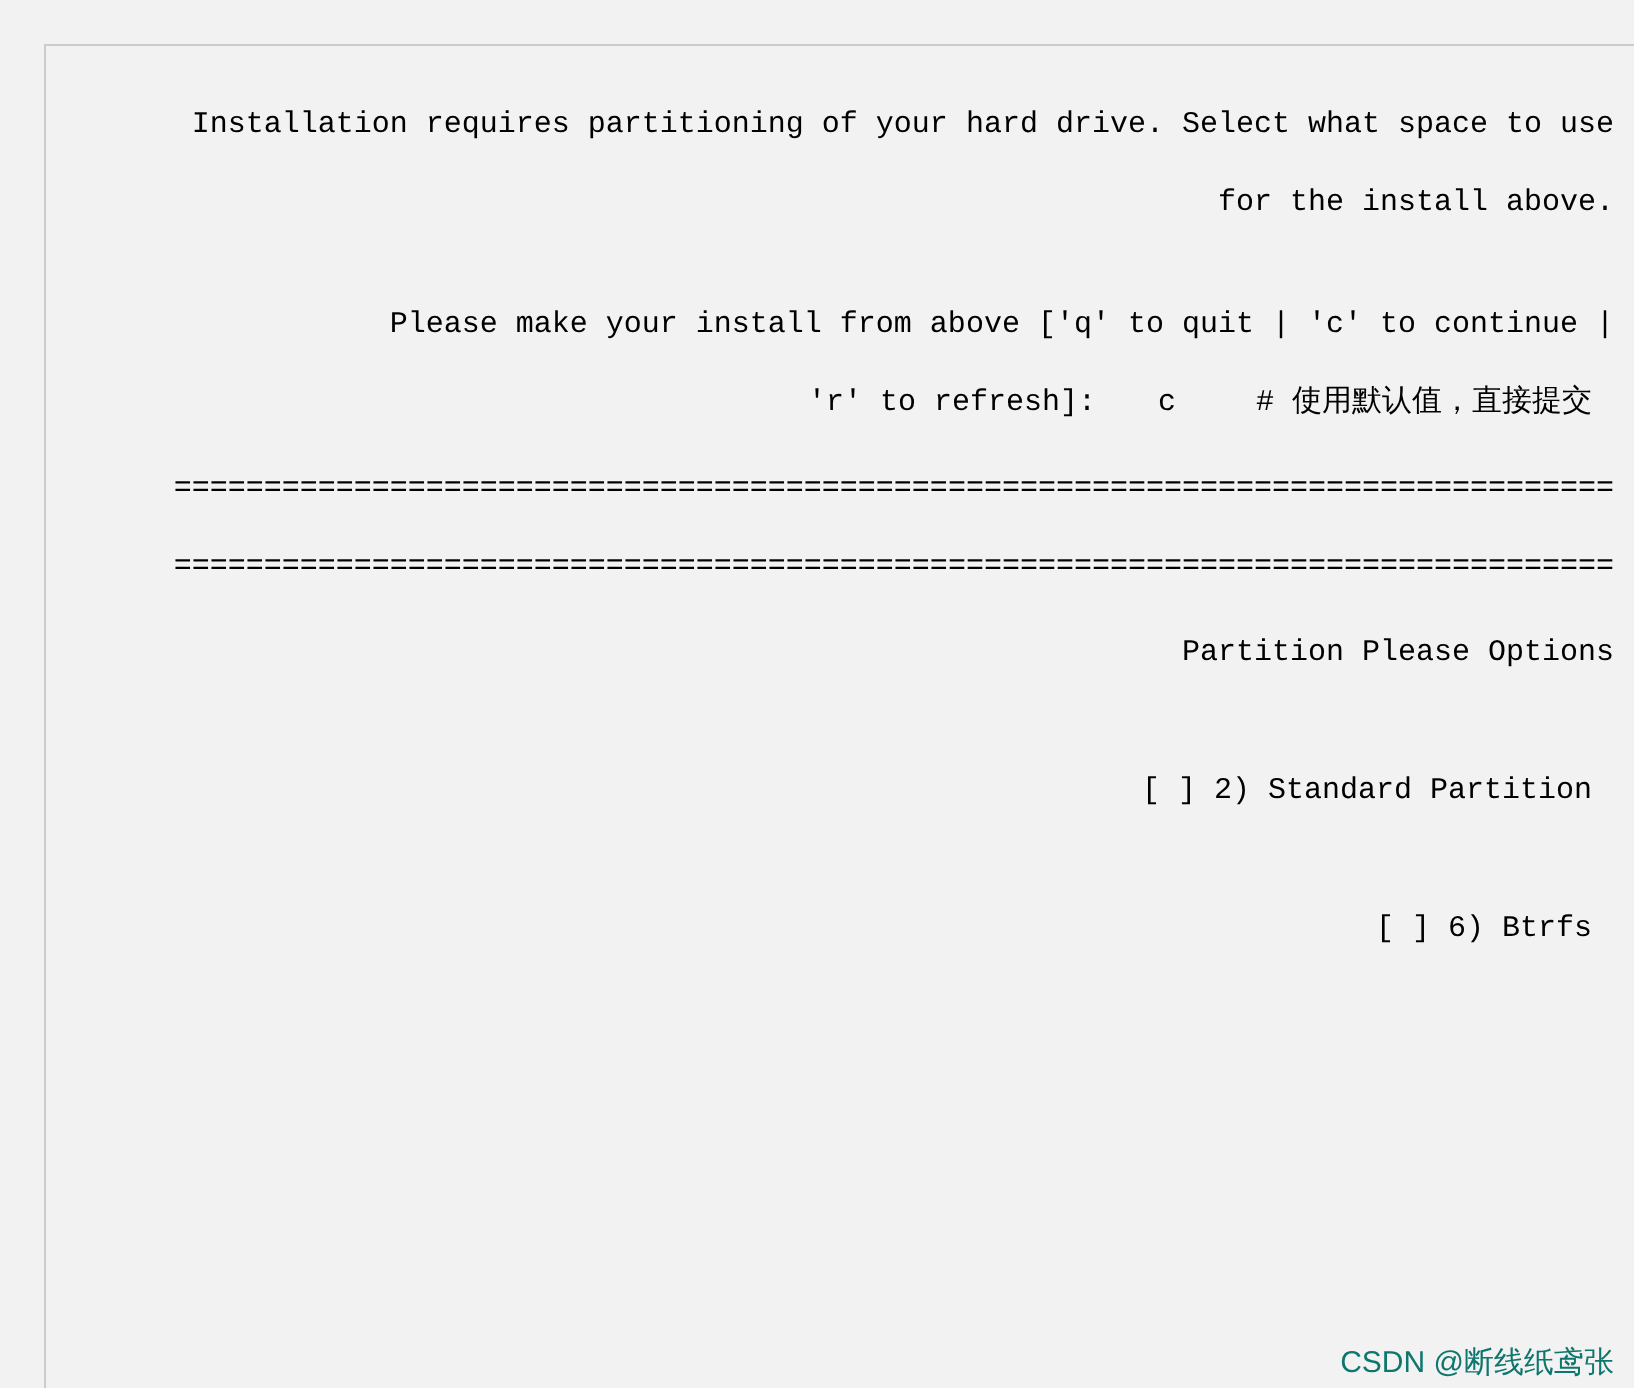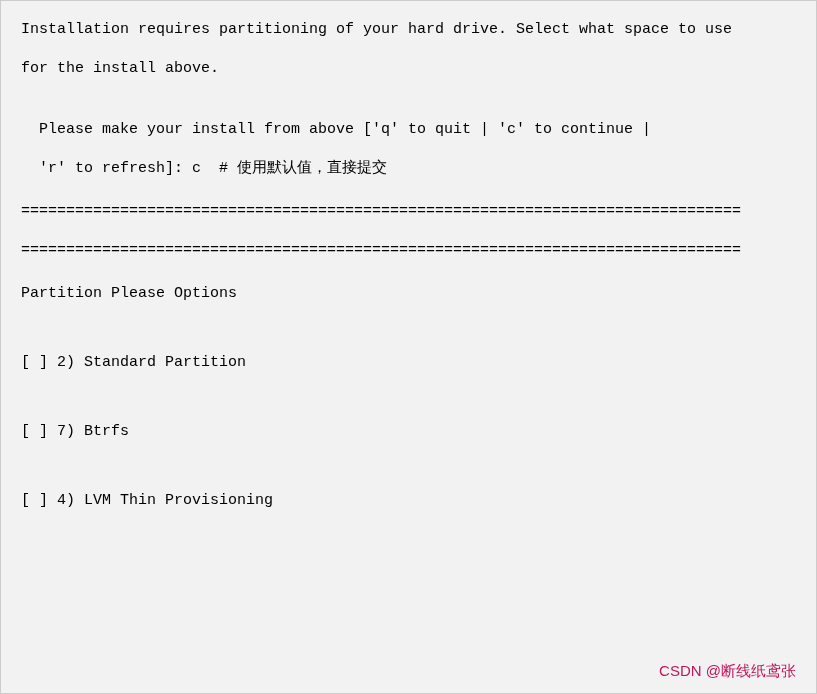--- a/index.html
+++ b/index.html
@@ -1,18 +1,19 @@
 <!DOCTYPE html>
 <html><head>
   <meta charset="utf-8">
   <style>
     * {
-      margin: 0;
+      margin: 11px;
       padding: 0;
       box-sizing: border-box;
+      text-align: right;
     }
     body {
       font-family: "Courier New", Courier, monospace;
       font-size: 15px;
       background: #f2f2f2;
       color: #000;
       width: 817px;
       height: 694px;
       padding: 18px 20px;
       line-height: 1.4;
@@ -36,21 +37,21 @@
     }
     .divider2 { margin-bottom: 22px; }
     .heading { margin-bottom: 48px; }
     .option { margin-bottom: 48px; }
     .option-last { margin-bottom: 0; }
     .comment {}
     .watermark {
       position: absolute;
       bottom: 12px;
       right: 20px;
-      color: #be185d;
+      color: #0f766e;
       font-family: Arial, "Microsoft YaHei", sans-serif;
       font-size: 15px;
       pointer-events: none;
     }
   </style>
 </head>
 <body>
 
 <div class="line intro1">Installation requires partitioning of your hard drive. Select what space to use</div>
 <div class="line intro2">for the install above.</div>
@@ -58,17 +59,16 @@
 <div class="line prompt1">Please make your install from above ['q' to quit | 'c' to continue |</div>
 <div class="line prompt2"><span>'r' to refresh]: </span><span>c</span><span class="comment">  # 使用默认值，直接提交</span></div>
 
 <div class="divider">================================================================================</div>
 <div class="divider divider2">================================================================================</div>
 
 <div class="line heading">Partition Please Options</div>
 
 <div id="options-container">
     <div class="line option">[ ] 2) Standard Partition</div>
-    <div class="line option">[ ] 7) Btrfs</div>
-    <div class="line option option-last">[ ] 4) LVM Thin Provisioning</div>
+    <div class="line option">[ ] 6) Btrfs</div>
   </div>
 
 <div class="watermark">CSDN @断线纸鸢张</div>
 
 </body></html>

